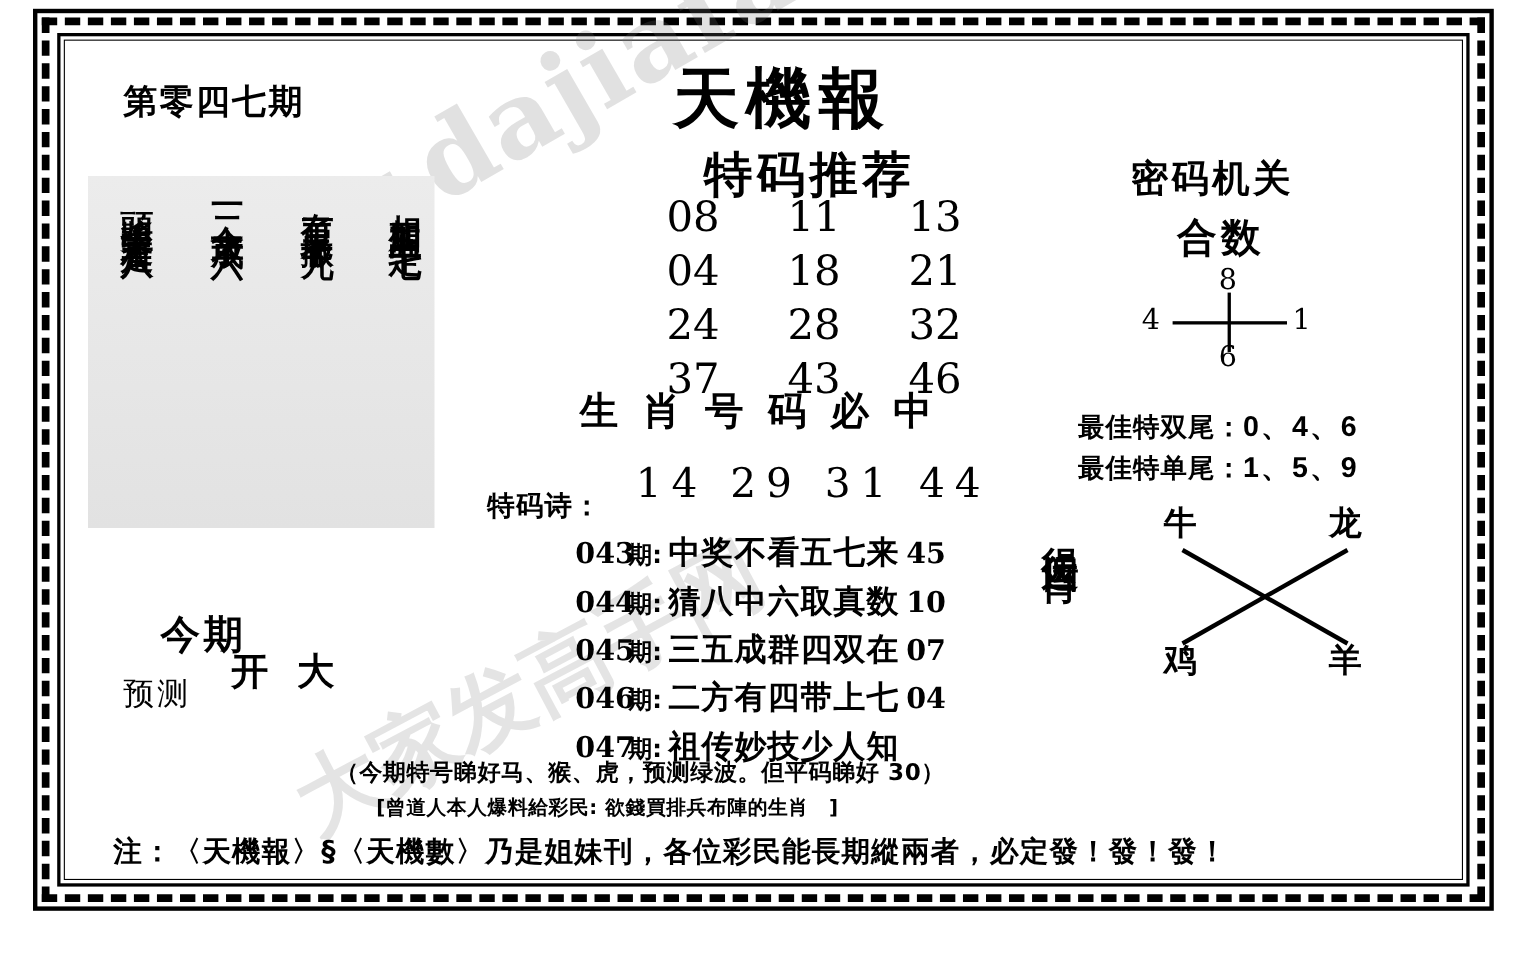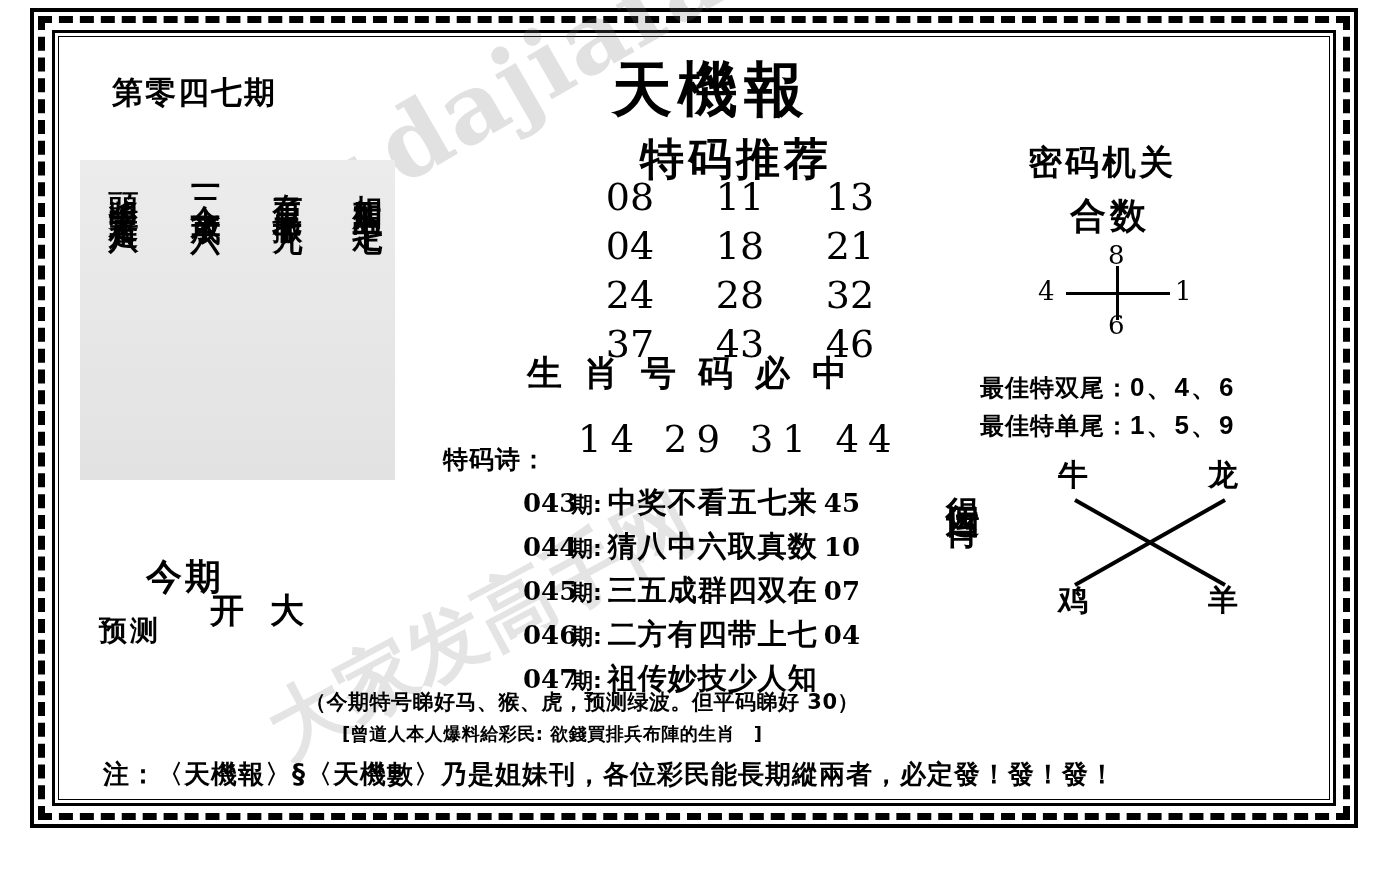--- a/index.html
+++ b/index.html
@@ -56,21 +56,21 @@
     position:absolute;top:170px;
     writing-mode:vertical-rl;text-orientation:upright;
     font-size:30px;font-weight:bold;letter-spacing:5px;line-height:1.05;
   }
   .vc1{left:352px;}
   .vc2{left:272px;}
   .vc3{left:190px;}
   .vc4{left:108px;}
 
   .nowlabel{position:absolute;left:112px;top:553px;font-size:36px;font-weight:bold;letter-spacing:3px;margin-left:34px;}
-  .nowlabel2{position:absolute;left:99px;top:612px;font-size:28px;font-weight:bold;letter-spacing:3px;}
+  .nowlabel2{position:absolute;left:112px;top:612px;font-size:28px;font-weight:normal;letter-spacing:3px;}
   .openbig{position:absolute;left:210px;top:588px;font-size:34px;font-weight:bold;letter-spacing:26px;}
 
   
   .numgrid{position:absolute;left:575px;top:175px;width:360px;}
   .numrow{display:flex;margin-bottom:5px;}
   .numrow span{font-family:"DejaVu Serif","Liberation Serif",serif;font-size:38px;width:110px;text-align:center;}
 
   .zodiac{position:absolute;left:527px;top:350px;font-size:35px;font-weight:bold;letter-spacing:22px;}
   .zodnums{position:absolute;left:578px;top:418px;font-family:"DejaVu Serif","Liberation Serif",serif;font-size:37px;letter-spacing:9px;}
 

